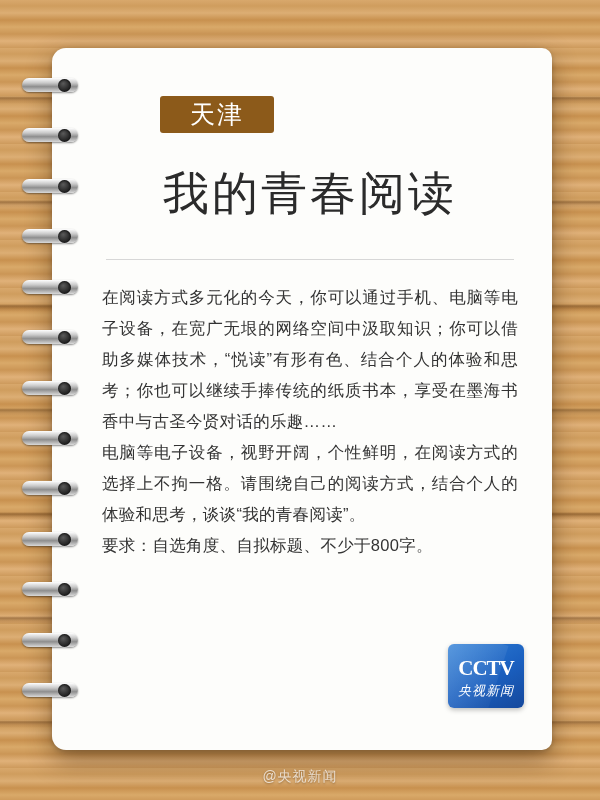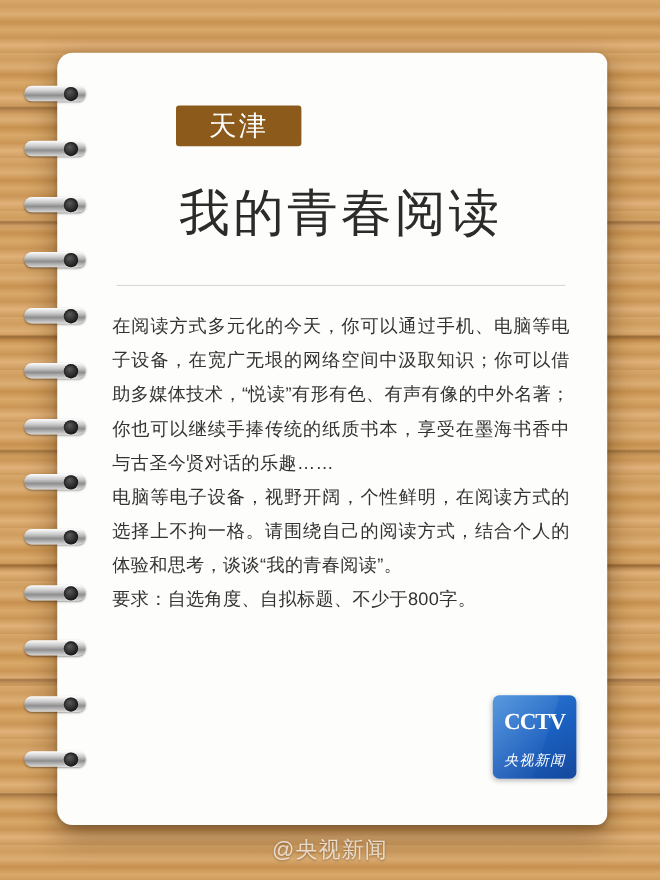--- a/index.html
+++ b/index.html
@@ -153,21 +153,21 @@
   .body-text p {
     margin: 0 0 0 0;
   }
 
   
   .cctv-logo {
     position: absolute;
     right: 28px;
     bottom: 42px;
     width: 76px;
-    height: 76px;
+    height: 64px;
     border-radius: 6px;
     background: linear-gradient(150deg,#2f7fd6 0%, #1a5fbf 55%, #15489c 100%);
     box-shadow: 0 2px 5px rgba(0,0,0,0.25);
     overflow: hidden;
   }
   .cctv-logo .glyph {
     position: absolute;
     left: 0; right: 0;
     top: 12px;
     text-align: center;
@@ -198,21 +198,21 @@
   }
 
   
   .watermark {
     position: absolute;
     left: 0;
     right: 0;
     bottom: 14px;
     text-align: center;
     color: rgba(255,255,255,0.72);
-    font-size: 20px;
+    font-size: 14px;
     letter-spacing: 1px;
     text-shadow: 0 1px 2px rgba(90,50,10,0.5);
   }
 </style>
 </head>
 <body>
 
 <div class="page">
 
   <div class="wood"></div>
@@ -220,21 +220,21 @@
   <div class="paper">
     <div class="paper-inner">
 
       <div class="city-badge">天津</div>
 
       <div class="title">我的青春阅读</div>
 
       <div class="divider"></div>
 
       <div class="body-text">
-        <p>在阅读方式多元化的今天，你可以通过手机、电脑等电子设备，在宽广无垠的网络空间中汲取知识；你可以借助多媒体技术，“悦读”有形有色、有声有像的中外名著；你也可以继续手捧传统的纸质书本，享受在墨海书香中与古圣今贤对话的乐趣……</p>
+        <p>在阅读方式多元化的今天，你可以通过手机、电脑等电子设备，在宽广无垠的网络空间中汲取知识；你可以借助多媒体技术，“悦读”有形有色、结合个人的体验和思考；你也可以继续手捧传统的纸质书本，享受在墨海书香中与古圣今贤对话的乐趣……</p>
         <p>电脑等电子设备，视野开阔，个性鲜明，在阅读方式的选择上不拘一格。请围绕自己的阅读方式，结合个人的体验和思考，谈谈“我的青春阅读”。</p>
         <p>要求：自选角度、自拟标题、不少于800字。</p>
       </div>
 
     </div>
 
     <div class="cctv-logo">
       <div class="shine"></div>
       <div class="glyph">CCTV</div>
       <div class="cn">央视新闻</div>

